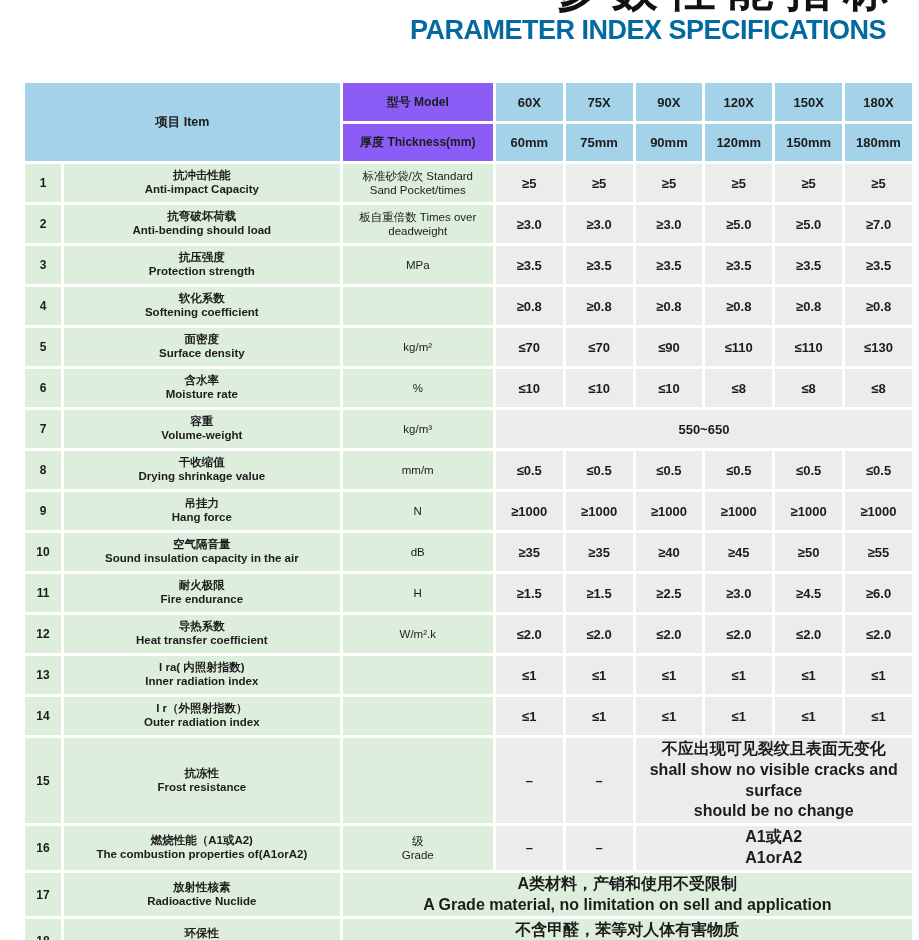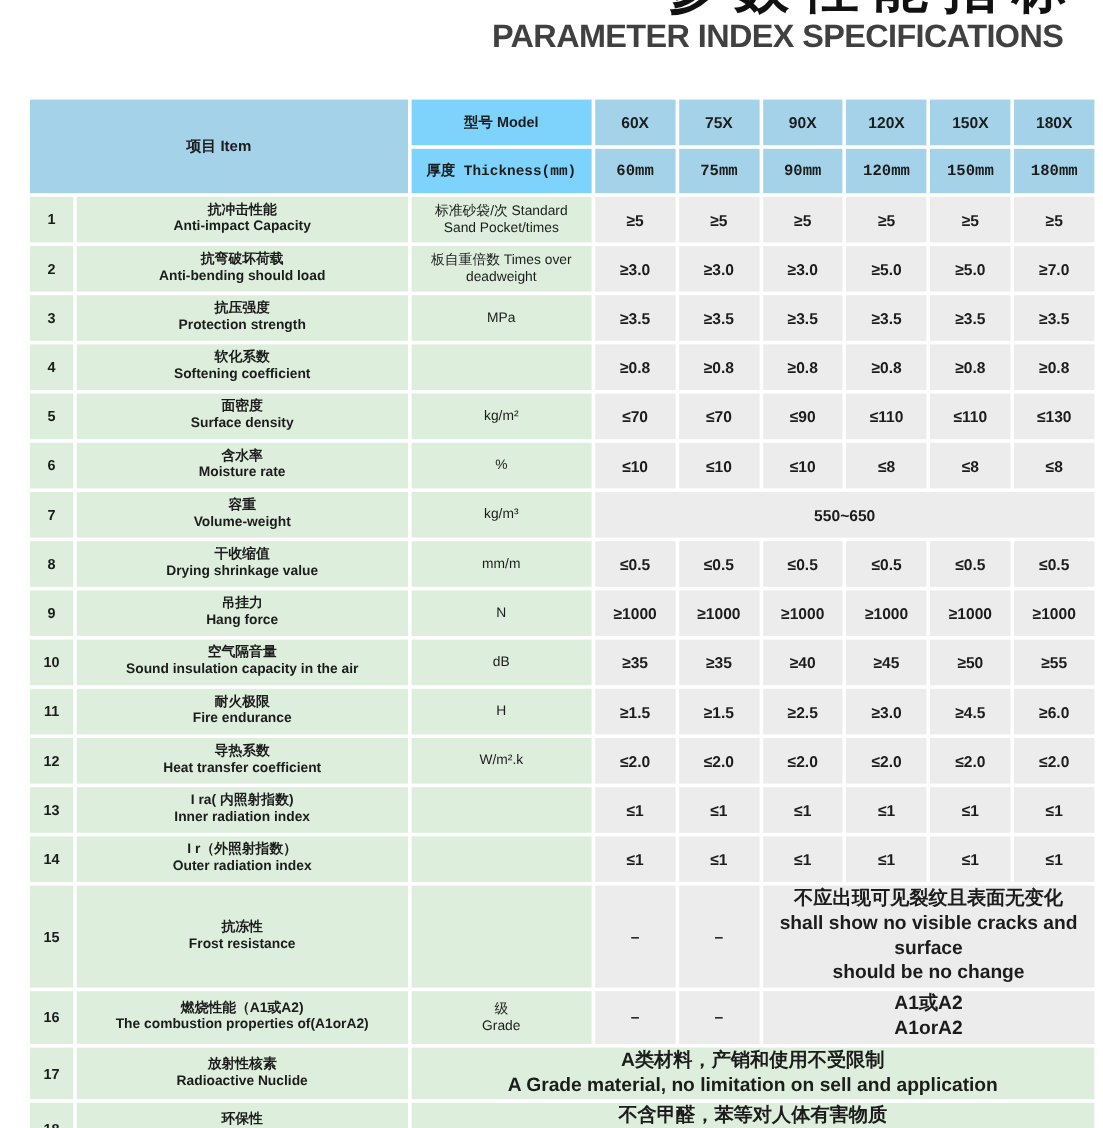--- a/index.html
+++ b/index.html
@@ -14,46 +14,46 @@
     position:absolute; left:535px; top:0; width:385px; height:13px;
     overflow:hidden; text-align:center;
   }
   .cn-crop .cn {
     display:block; font-size:46px; font-weight:bold; line-height:1;
     letter-spacing:12px; white-space:nowrap; transform:translateY(-34px);
     color:#111;
   }
   .en-title {
     position:absolute; left:378px; top:15px; width:540px; text-align:center;
-    font-size:27px; font-weight:bold; letter-spacing:-0.5px; color:#404040;
+    font-size:27px; font-weight:bold; letter-spacing:-0.5px; color:#0369a1;
     white-space:nowrap;
   }
   
   table.spec {
     border-collapse:separate; border-spacing:3px;
     margin-left:22px; table-layout:fixed; width:893px;
   }
   td { text-align:center; vertical-align:middle; overflow:hidden; }
   .blue  { background:#a4d3e9;margin-top:40px; }
-  .teal  { background:#7dd3fc; }
+  .teal  { background:#8b5cf6; }
   .green { background:#ddeedd; }
   .gray  { background:#ececec; }
 
   .hitem  { font-size:12.5px; font-weight:bold; }
   .hmodel { font-size:12px;   font-weight:bold; white-space:pre-line; }
   .hcol   { font-size:13px;   font-weight:bold; }
 
   .num   { font-size:12px;   font-weight:bold; }
   .itemc { line-height:1.2; }
   .item-zh, .item-en { font-size:11.5px; font-weight:bold; display:block; }
   .unit  { font-size:11.5px; font-weight:normal; white-space:pre-line; line-height:1.25; }
   .val   { font-size:13px;   font-weight:bold; }
   .mergedc { font-size:16px; font-weight:bold; white-space:pre-line; line-height:1.3; }
 
-  tr.hr1 { height:38px; } tr.hr2 { height:37px;font-family:Liberation Mono, monospace; }
+  tr.hr1 { height:38px; } tr.hr2 { height:37px; }
   tr.r   { height:38px; }
   tr.r-tall  { height:38px; }
   tr.r-x15   { height:52px; }
   tr.r-x16   { height:34px; }
 </style>
 </head>
 <body>
 
 <div class="title-block">
   <div class="cn-crop">

